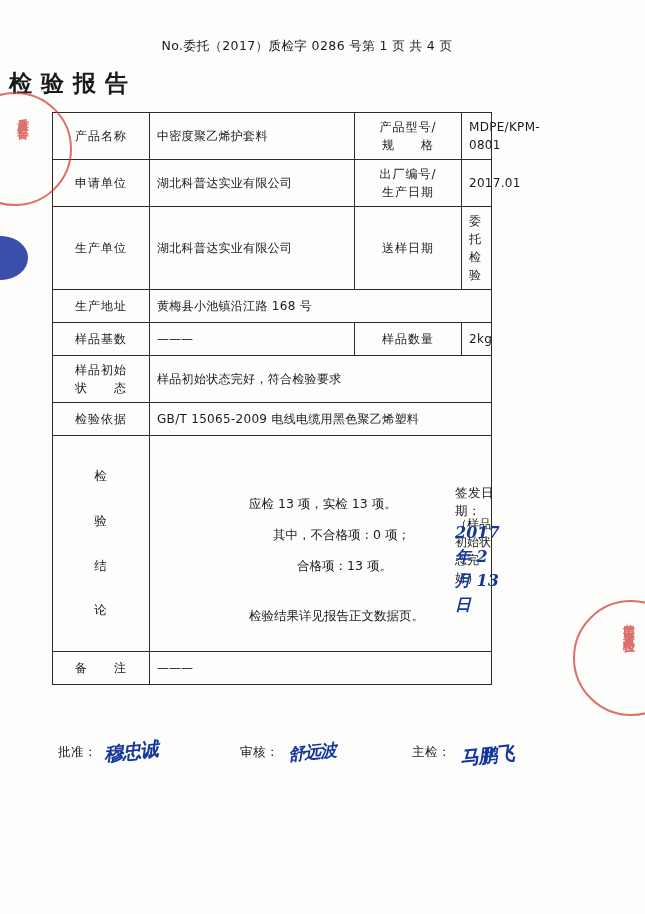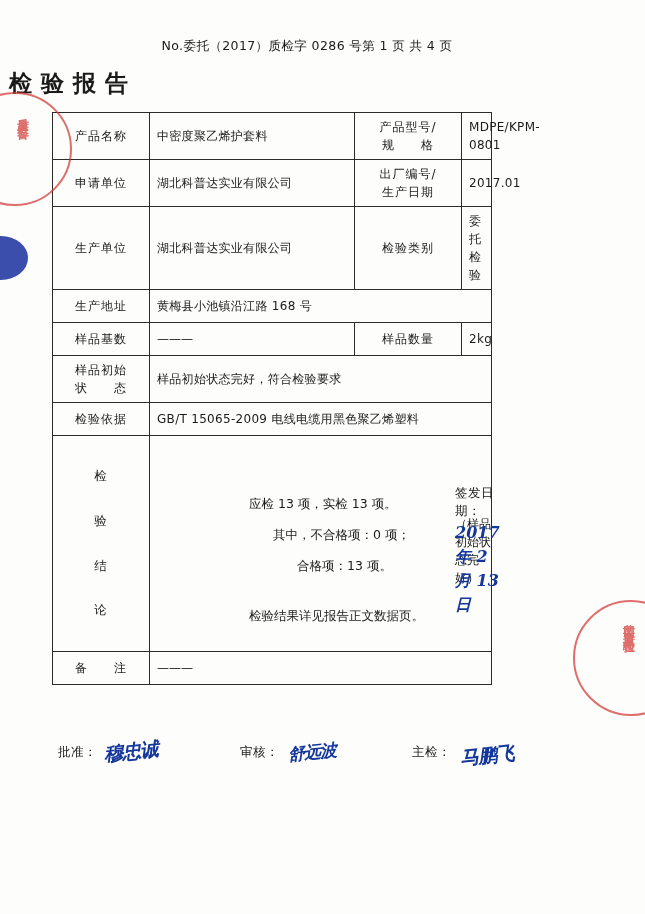--- a/index.html
+++ b/index.html
@@ -247,21 +247,21 @@
       <tr>
         <td class="lbl">申请单位</td>
         <td class="val val-pad">湖北科普达实业有限公司</td>
         <td class="lbl-sp">出厂编号/<br>生产日期</td>
         <td class="val val-pad">2017.01</td>
       </tr>
 
       <tr>
         <td class="lbl">生产单位</td>
         <td class="val val-pad">湖北科普达实业有限公司</td>
-        <td class="lbl">检验类别</td>
+        <td class="lbl">送样日期</td>
         <td class="val val-pad">委托检验</td>
       </tr>
 
       <tr>
         <td class="lbl">生产地址</td>
         <td class="val val-pad" colspan="3">黄梅县小池镇沿江路 168 号</td>
       </tr>
 
 
       <tr>

